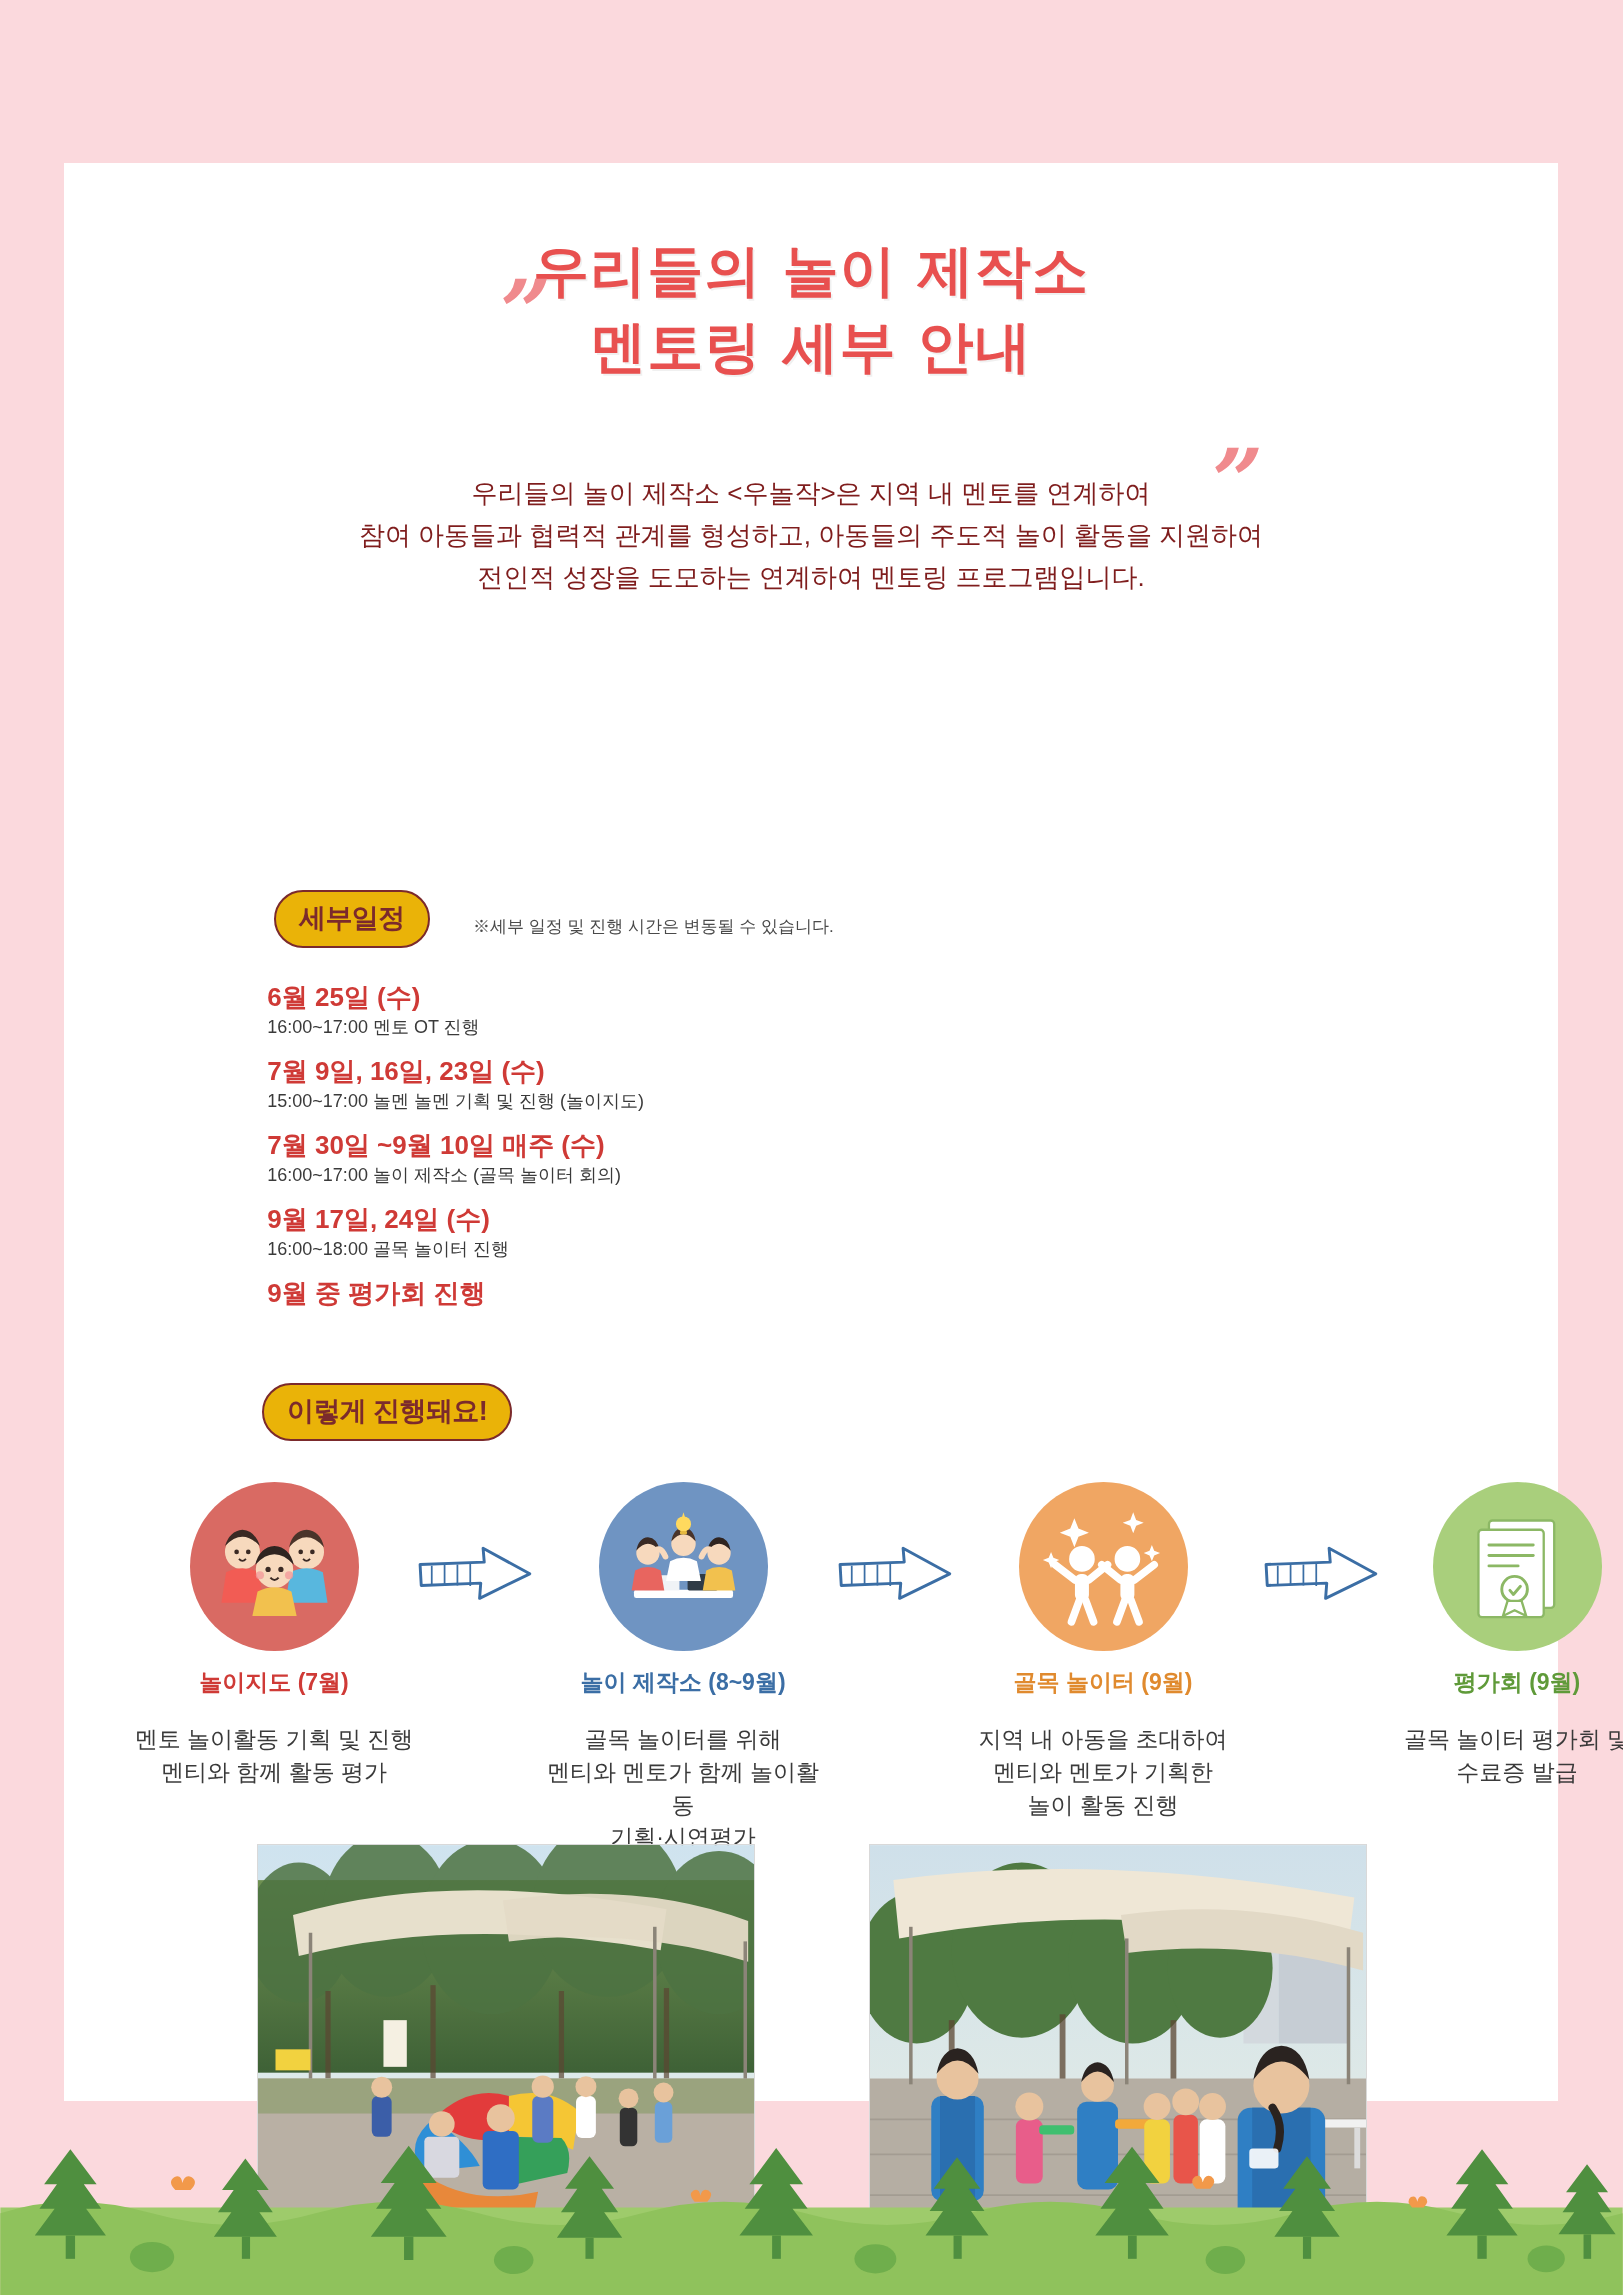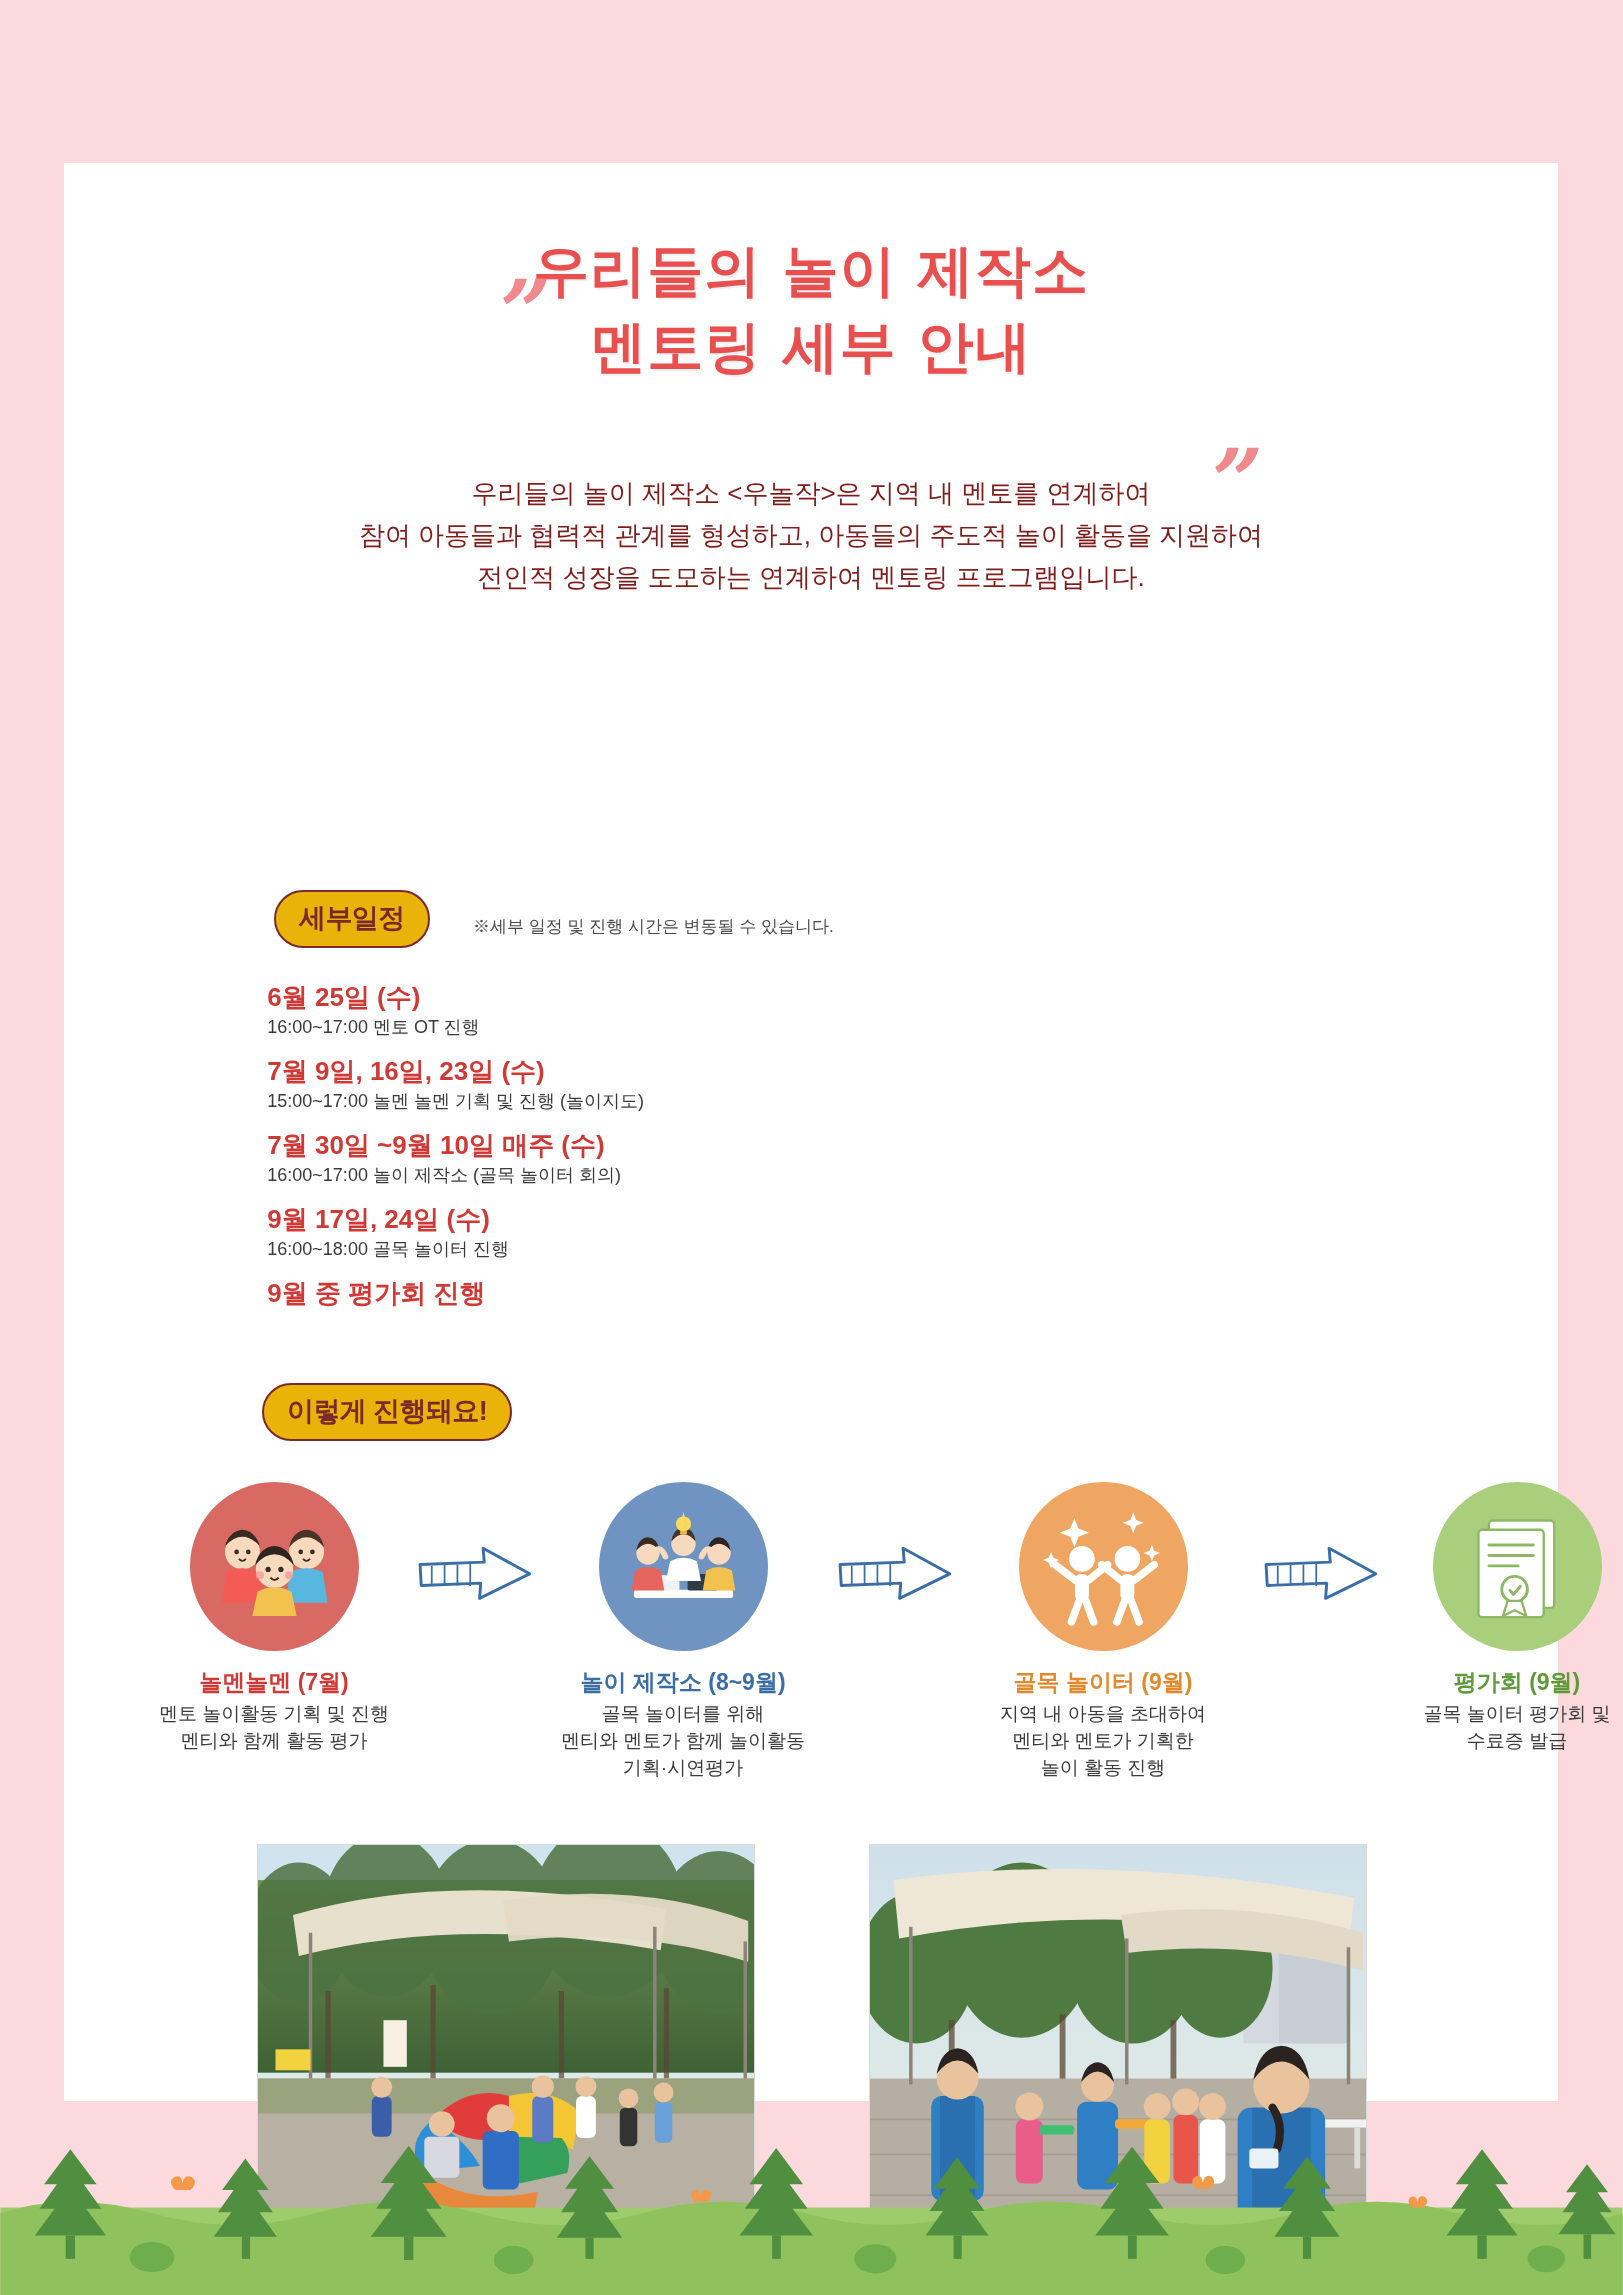--- a/index.html
+++ b/index.html
@@ -142,22 +142,22 @@
     margin: 0 auto;
     position: relative;
     overflow: hidden;
   }
   .step-title {
     margin-top: 16.3px;
     font-weight: bold;
     font-size: 23px;
   }
   .step-desc {
-    margin-top: 3px;
-    font-size: 19px;
+    margin-top: 25px;
+    font-size: 23px;
     color: #3a3a3a;
     line-height: 1.42;
   }
   .arrow {
     position: absolute;
     top: 58px;
     width: 123px;
     height: 70px;
   }
 
@@ -258,21 +258,21 @@
             <path d="M112 142 q33 -36 66 0 q-7 -30 -33 -32 q-26 2 -33 32z" fill="#2f2420"></path>
             <path d="M116 188 q29 -15 58 0 l9 42 h-76z" fill="#f2c14e"></path>
             <circle cx="134" cy="150" r="4.5" fill="#3a2a24"></circle>
               <circle cx="156" cy="150" r="4.5" fill="#3a2a24"></circle>
             <path d="M138 164 q7 8 14 0" stroke="#3a2a24" stroke-width="3.5" fill="none"></path>
             <circle cx="120" cy="160" r="7" fill="#f29b9b" opacity="0.8"></circle>
             <circle cx="170" cy="160" r="7" fill="#f29b9b" opacity="0.8"></circle>
           </g>
         </svg>
       </div>
-      <div class="step-title" style="color:#cf3a36;">놀멘놀멘 (7월)</div>
+      <div class="step-title" style="color:#cf3a36;">놀이지도 (7월)</div>
       <div class="step-desc">
         <div>멘토 놀이활동 기획 및 진행</div>
         <div>멘티와 함께 활동 평가</div>
       </div>
     </div>
 
     <div class="arrow" style="left:280px;">
       <svg width="123" height="70" viewBox="0 0 210 120" xmlns="http://www.w3.org/2000/svg">
         <path d="M10 42 L120 38 L118 14 L198 58 L112 100 L114 74 L12 78 Z" fill="none" stroke="#3b6ea5" stroke-width="5" stroke-linejoin="round"></path>
         <path d="M30 44 L30 76 M52 43 L52 77 M74 42 L74 78 M96 41 L96 79" stroke="#3b6ea5" stroke-width="3"></path>

